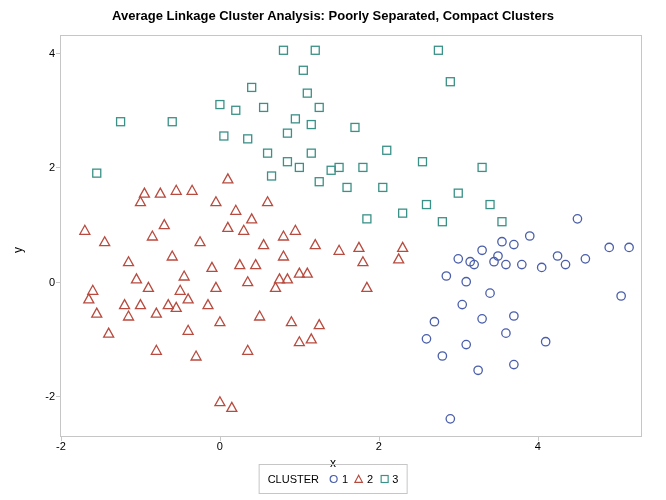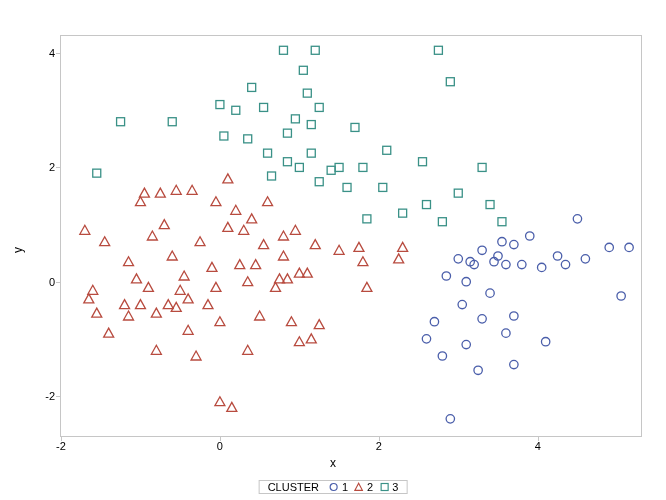--- a/index.html
+++ b/index.html
@@ -69,21 +69,21 @@
   .legend {
     position: absolute;
     left: 50%;
     bottom: 6px;
     transform: translateX(-50%);
     font-size: 11px;
     display: flex;
     align-items: center;
     gap: 6px;
     border: 1px solid #c6c6c6;
-    padding: 0 8px;
+    padding: 8px 8px;
   }
   .legend-title {
     margin-right: 4px;
   }
   .legend-item {
     display: flex;
     align-items: center;
     gap: 3px;
   }
   .sym {
@@ -91,20 +91,21 @@
     width: 10px;
     height: 10px;
   }
   .tick-mark-y { position:absolute; left:-5px; width:5px; height:1px; background:#c6c6c6; }
   .tick-mark-x { position:absolute; bottom:-5px; width:1px; height:5px; background:#c6c6c6; }
 </style>
 </head>
 <body>
 
 <div class="chart-container">
+  <div class="chart-title">Average Linkage Cluster Analysis: Poorly Separated, Compact Clusters</div>
 
   <div class="y-label">y</div>
 
   <div class="plot-area" id="plot">
       <div class="tick-y" style="top: 360px;">-2</div>
       <div class="tick-mark-y" style="top: 360px;"></div>
       <div class="tick-y" style="top: 245.714px;">0</div>
       <div class="tick-mark-y" style="top: 245.714px;"></div>
       <div class="tick-y" style="top: 131.429px;">2</div>
       <div class="tick-mark-y" style="top: 131.429px;"></div>

